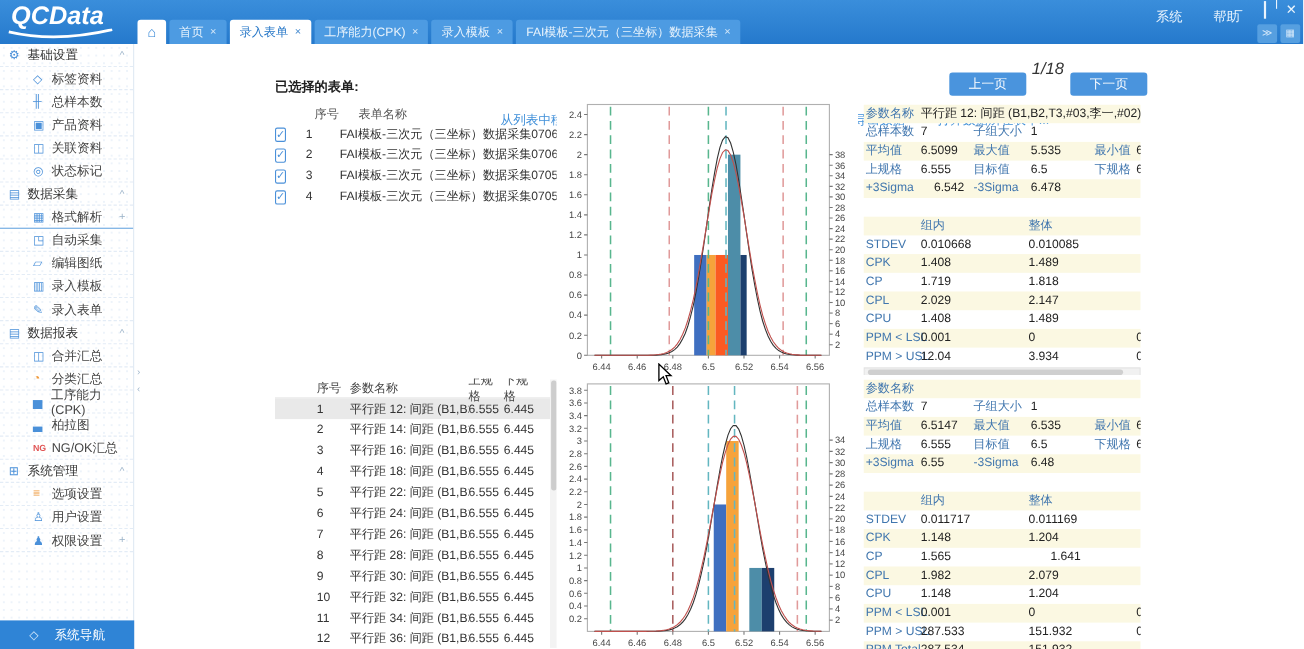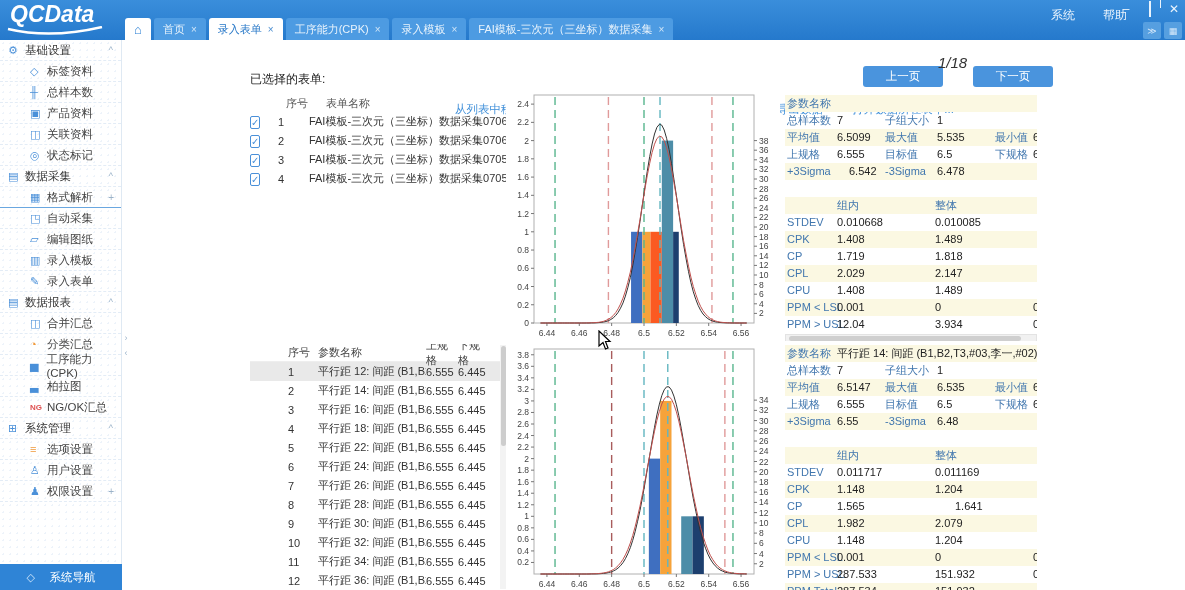--- a/index.html
+++ b/index.html
@@ -42,27 +42,27 @@
   .sb-chev { margin-left:auto; margin-right:8px; color:#9ab2c8; font-size:9px; }
   .sb-plus { margin-left:auto; margin-right:7px; color:#9ab2c8; font-size:10px; }
   .sb-divider { border-bottom:1px solid #6aa7e0 !important; }
   #sb-footer { position:absolute; left:0; bottom:0; width:122px; height:26px; background:#2f84d6;
                color:#fff; font-size:11.5px; display:flex; align-items:center; justify-content:center;
                gap:6px; cursor:pointer; }
   #panel-handles { position:absolute; left:122px; top:331px; width:8px; color:#9fb6cc;
                    font-size:9px; line-height:15px; text-align:center; }
 
   
-  #selected-label { position:absolute; left:250px; top:71px; font-size:12px; color:#222; font-weight:normal; }
+  #selected-label { position:absolute; left:250px; top:71px; font-size:12px; color:#222; font-weight:bold; }
   #toolbar-links { position:absolute; left:455px; top:70px; display:flex; gap:16px; align-items:center; font-size:11.5px;margin-top:32px; }
   .tb-link { color:#3f8fd9; cursor:pointer; white-space:nowrap; }
   .tb-link .ico { margin-right:3px; font-size:11px; }
   .tb-disabled { color:#b9cede; cursor:default; }
   .tb-sep { color:#ccd6e0; }
-  .page-btn { position:absolute; top:66px; width:80px; height:21px; background:#4a94dd; color:#fff;
+  .page-btn { position:absolute; top:66px; width:70px; height:21px; background:#4a94dd; color:#fff;
               font-size:11.5px; border-radius:3px; display:flex; align-items:center; justify-content:center; cursor:pointer; }
   #page-indicator { position:absolute; left:938px; top:54px; font-size:15px; color:#333;font-style:italic; }
 
   
   #forms-table { position:absolute; left:250px; top:94px; width:282px; font-size:11px; color:#333; }
   .ft-header { display:flex; height:18px; align-items:center; color:#555; }
   .ft-row { display:flex; height:19px; align-items:center; cursor:default; }
   .ft-cb { width:36px; }
   .cb { width:12px; height:12px; border:1px solid #4a90d9; border-radius:2px; color:#4a90d9;
         font-size:10px; line-height:10px; text-align:center; background:#fff; cursor:pointer; }
@@ -575,20 +575,21 @@
       <line x1="161.77941176470662" y1="10" x2="161.77941176470662" y2="233" stroke="#63b6c0" stroke-width="1.4" stroke-dasharray="8,5"></line>
       <line x1="218.88235294117663" y1="10" x2="218.88235294117663" y2="233" stroke="#e09a9a" stroke-width="1.4" stroke-dasharray="8,5"></line>
       <line x1="226.97058823529417" y1="10" x2="226.97058823529417" y2="233" stroke="#58b68e" stroke-width="1.4" stroke-dasharray="8,5"></line>
       <path d="M34.5,233.0 L36.9,233.0 L39.3,233.0 L41.7,233.0 L44.2,233.0 L46.6,233.0 L49.0,233.0 L51.5,233.0 L53.9,233.0 L56.3,233.0 L58.7,233.0 L61.2,233.0 L63.6,233.0 L66.0,233.0 L68.4,233.0 L70.9,233.0 L73.3,233.0 L75.7,233.0 L78.1,233.0 L80.6,233.0 L83.0,233.0 L85.4,232.9 L87.9,232.9 L90.3,232.9 L92.7,232.8 L95.1,232.6 L97.6,232.4 L100.0,232.1 L102.4,231.6 L104.8,231.0 L107.3,230.0 L109.7,228.8 L112.1,227.0 L114.5,224.7 L117.0,221.6 L119.4,217.7 L121.8,212.8 L124.3,206.7 L126.7,199.4 L129.1,190.8 L131.5,180.7 L134.0,169.4 L136.4,156.8 L138.8,143.2 L141.2,129.0 L143.7,114.4 L146.1,100.0 L148.5,86.3 L150.9,73.9 L153.4,63.1 L155.8,54.6 L158.2,48.8 L160.6,45.8 L163.1,45.9 L165.5,49.1 L167.9,55.1 L170.4,63.8 L172.8,74.6 L175.2,87.2 L177.6,101.0 L180.1,115.4 L182.5,129.9 L184.9,144.2 L187.3,157.7 L189.8,170.2 L192.2,181.4 L194.6,191.4 L197.0,200.0 L199.5,207.2 L201.9,213.2 L204.3,218.0 L206.8,221.9 L209.2,224.8 L211.6,227.1 L214.0,228.9 L216.5,230.1 L218.9,231.0 L221.3,231.7 L223.7,232.1 L226.2,232.4 L228.6,232.6 L231.0,232.8 L233.4,232.9 L235.9,232.9 L238.3,232.9 L240.7,233.0" fill="none" stroke="#333333" stroke-width="1"></path>
       <path d="M34.5,233.0 L36.9,233.0 L39.3,233.0 L41.7,233.0 L44.2,233.0 L46.6,233.0 L49.0,233.0 L51.5,233.0 L53.9,233.0 L56.3,233.0 L58.7,233.0 L61.2,233.0 L63.6,233.0 L66.0,233.0 L68.4,233.0 L70.9,233.0 L73.3,233.0 L75.7,233.0 L78.1,233.0 L80.6,233.0 L83.0,232.9 L85.4,232.9 L87.9,232.8 L90.3,232.7 L92.7,232.5 L95.1,232.3 L97.6,231.9 L100.0,231.5 L102.4,230.8 L104.8,229.8 L107.3,228.6 L109.7,226.9 L112.1,224.7 L114.5,221.9 L117.0,218.3 L119.4,213.9 L121.8,208.6 L124.3,202.1 L126.7,194.6 L129.1,185.9 L131.5,176.0 L134.0,165.1 L136.4,153.3 L138.8,140.8 L141.2,127.8 L143.7,114.8 L146.1,102.1 L148.5,90.2 L150.9,79.4 L153.4,70.3 L155.8,63.0 L158.2,58.1 L160.6,55.6 L163.1,55.7 L165.5,58.3 L167.9,63.5 L170.4,70.8 L172.8,80.1 L175.2,91.0 L177.6,103.0 L180.1,115.7 L182.5,128.7 L184.9,141.6 L187.3,154.1 L189.8,165.9 L192.2,176.7 L194.6,186.5 L197.0,195.1 L199.5,202.6 L201.9,209.0 L204.3,214.3 L206.8,218.6 L209.2,222.1 L211.6,224.9 L214.0,227.0 L216.5,228.7 L218.9,229.9 L221.3,230.8 L223.7,231.5 L226.2,232.0 L228.6,232.3 L231.0,232.5 L233.4,232.7 L235.9,232.8 L238.3,232.9 L240.7,232.9" fill="none" stroke="#c0504d" stroke-width="1"></path>
     </svg>
 
   <div id="stats1" class="stats-panel">
       <div class="st-row alt">
         <span class="st-cell st-label" style="left: 2px;">参数名称</span>
+        <span class="st-cell st-value" style="left: 52px;">平行距 12: 间距 (B1,B2,T3,#03,李一,#02)</span>
       </div>
       <div class="st-row">
         <span class="st-cell st-label" style="left: 2px;">总样本数</span>
         <span class="st-cell st-value" style="left: 52px;">7</span>
         <span class="st-cell st-label" style="left: 100px;">子组大小</span>
         <span class="st-cell st-value" style="left: 152px;">1</span>
       </div>
       <div class="st-row alt">
         <span class="st-cell st-label" style="left: 2px;">平均值</span>
         <span class="st-cell st-value" style="left: 52px;">6.5099</span>
@@ -653,21 +654,20 @@
         <span class="st-cell st-value" style="left: 150px;">3.934</span>
         <span class="st-cell st-value" style="left: 248px;">0</span>
       </div>
       <div class="hscroll">
         <div class="thumb"></div>
       </div>
     </div>
   <div id="stats2" class="stats-panel">
       <div class="st-row alt">
         <span class="st-cell st-label" style="left: 2px;">参数名称</span>
-        <span class="st-cell st-value" style="left: 52px;">平行距 14: 间距 (B1,B2,T3,#03,李一,#02)</span>
       </div>
       <div class="st-row">
         <span class="st-cell st-label" style="left: 2px;">总样本数</span>
         <span class="st-cell st-value" style="left: 52px;">7</span>
         <span class="st-cell st-label" style="left: 100px;">子组大小</span>
         <span class="st-cell st-value" style="left: 152px;">1</span>
       </div>
       <div class="st-row alt">
         <span class="st-cell st-label" style="left: 2px;">平均值</span>
         <span class="st-cell st-value" style="left: 52px;">6.5147</span>

